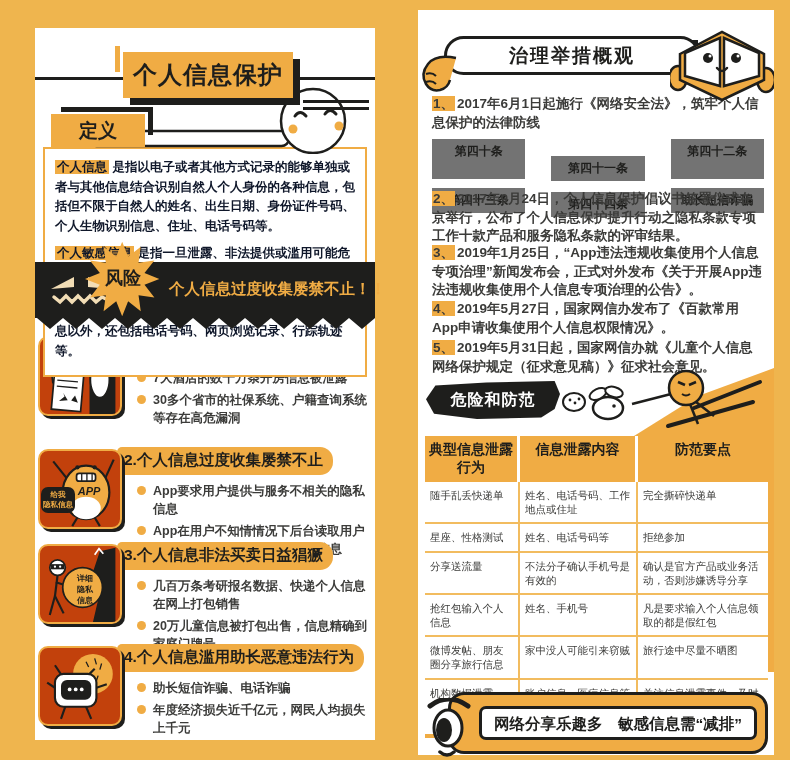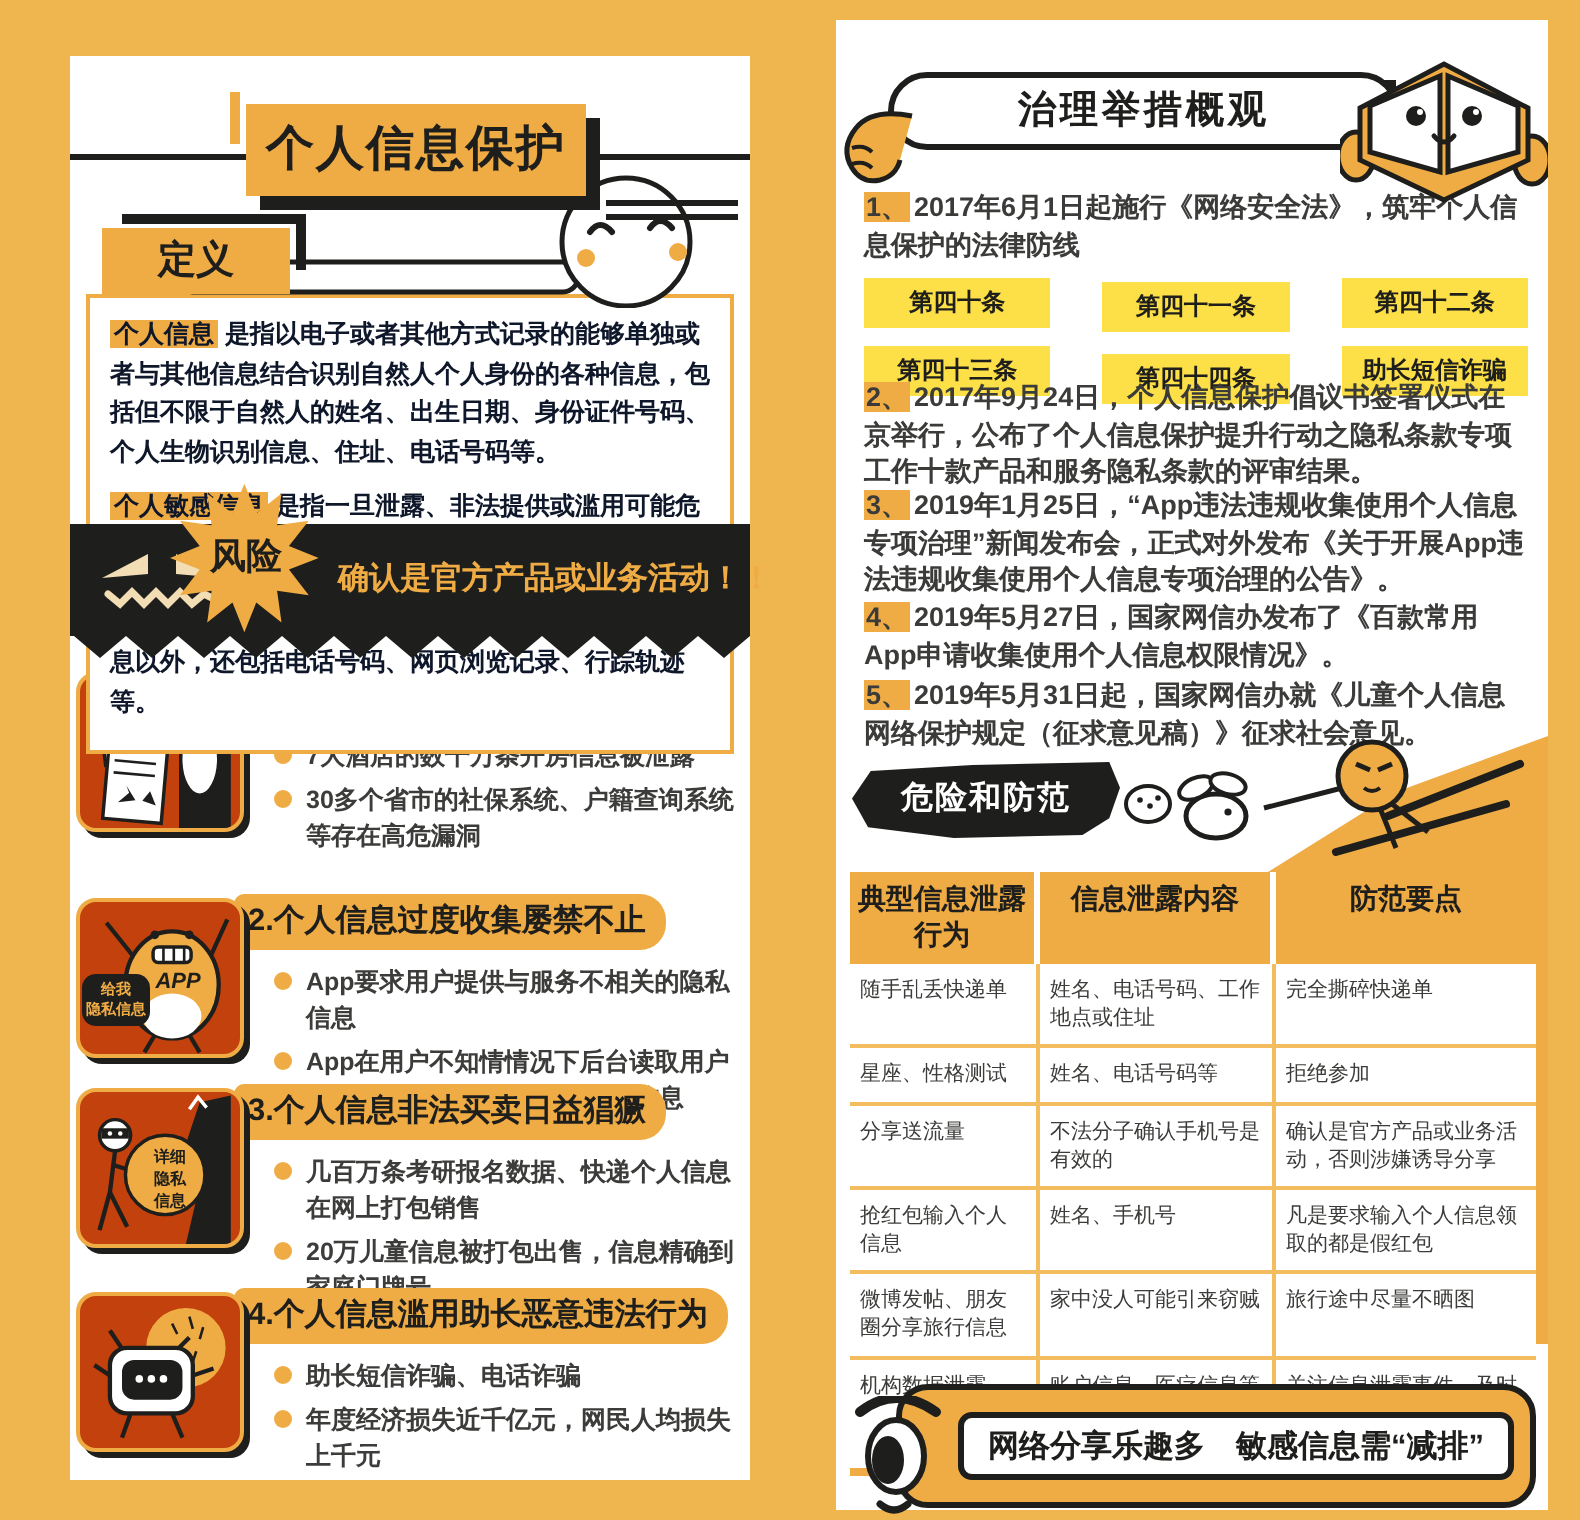--- a/index.html
+++ b/index.html
@@ -75,23 +75,23 @@
   .book-bar.b1 { left:240px; top:30px; width:40px; }
   .book-bar.b2 { left:240px; top:56px; width:40px; }
 
   .gov-item { position:absolute; left:14px; width:330px; font-size:13.5px; font-weight:bold;
     color:#3B3B39; line-height:1.38; }
   #gov-0 { top:85px; } #gov-1 { top:180px; } #gov-2 { top:234px; } #gov-3 { top:290px; } #gov-4 { top:329px; }
   .num { background:#F0AC44; padding:0 1px; margin-right:2px; }
 
   .law-tags { position:absolute; left:14px; top:129px; width:332px;
     display:grid; grid-template-columns:repeat(3, 1fr); column-gap:26px; row-gap:9px; }
-  .tag { background:#fde047; color:#1E1E1C; text-align:center; font-size:12px; font-weight:bold;
+  .tag { background:#737373; color:#1E1E1C; text-align:center; font-size:12px; font-weight:bold;
     padding:4px 0; }
-  .tag:nth-child(2){ transform:translateY(2px); }
+  .tag:nth-child(2){ transform:translateY(2px);margin-top:15px; }
   .tag:nth-child(5){ transform:translateY(4px); }
 
   .danger-badge { position:absolute; left:8px; top:371px; width:134px; height:38px;
     background:#1E1E1C; color:#fff; font-size:16px; font-weight:bold;
     text-align:center; line-height:38px; letter-spacing:1px; z-index:3;
     clip-path:polygon(0% 48%, 7% 12%, 45% 4%, 96% 0%, 100% 34%, 96% 74%, 86% 96%, 38% 100%, 6% 86%); }
   .fight-svg { position:absolute; left:130px; top:344px; width:226px; height:82px; z-index:2; }
   .right-strip { position:absolute; right:0; top:424px; width:10px; height:238px; background:#F0AC44; }
 
   .info-table { position:absolute; left:7px; top:426px; width:343px;
@@ -141,21 +141,21 @@
       <p><span class="hl">个人信息</span> <span>是指以电子或者其他方式记录的能够单独或者与其他信息结合识别自然人个人身份的各种信息，包括但不限于自然人的姓名、出生日期、身份证件号码、个人生物识别信息、住址、电话号码等。</span></p>
       <p><span class="hl">个人敏感信息</span> <span>是指一旦泄露、非法提供或滥用可能危害人身和财产安全，极易导致个人名誉、身心健康受到损害或歧视性待遇等的个人信息。除了财产信息、健康生理信息、生物识别信息、身份信息和网络身份标识信息以外，还包括电话号码、网页浏览记录、行踪轨迹等。</span></p>
     </div>
 
     <div class="risk-banner">
       <svg class="evil-svg" viewBox="0 0 68 36">
         <polygon points="4,17 27,5 27,15" fill="#F2DDB5"></polygon>
         <polygon points="64,17 41,5 41,15" fill="#F2DDB5"></polygon>
         <polyline points="7,25 13,30 19,24 25,30 31,24 37,30 43,24 49,30 55,25 61,28" fill="none" stroke="#F2DDB5" stroke-width="3.5" stroke-linecap="round"></polyline>
       </svg>
-      <div class="risk-slogan">确认是官方产品或业务活动！！</div>
+      <div class="risk-slogan">个人信息过度收集屡禁不止！！</div>
       <svg class="teeth-svg" viewBox="0 0 340 13" preserveAspectRatio="none">
         <polygon fill="#1E1E1C" points="0,0 340,0 340,1 327,12 314,1 301,12 288,1 275,12 262,1 249,12 236,1 223,12 210,1 197,12 184,1 171,12 158,1 145,12 132,1 119,12 106,1 93,12 80,1 67,12 54,1 41,12 28,1 15,12 2,1 0,0"></polygon>
       </svg>
     </div>
 
     <div class="starburst">
       <svg viewBox="0 -4 92 94" style="width:76px;height:78px">
         <polygon fill="#F0AC44" points="90,43 72,50 84,65.5 64.8,62.8 67.5,82 52.2,70 45,88 37.8,70 22.5,82 25.2,62.8 6,65.5 18,50 0,43 18,35.8 6,20.5 25.2,23.2 22.5,4 37.8,16 45,-2 52.2,16 67.5,4 64.8,23.2 84,20.5 72,35.8"></polygon>
       </svg>
       <div class="star-label">风险</div>

